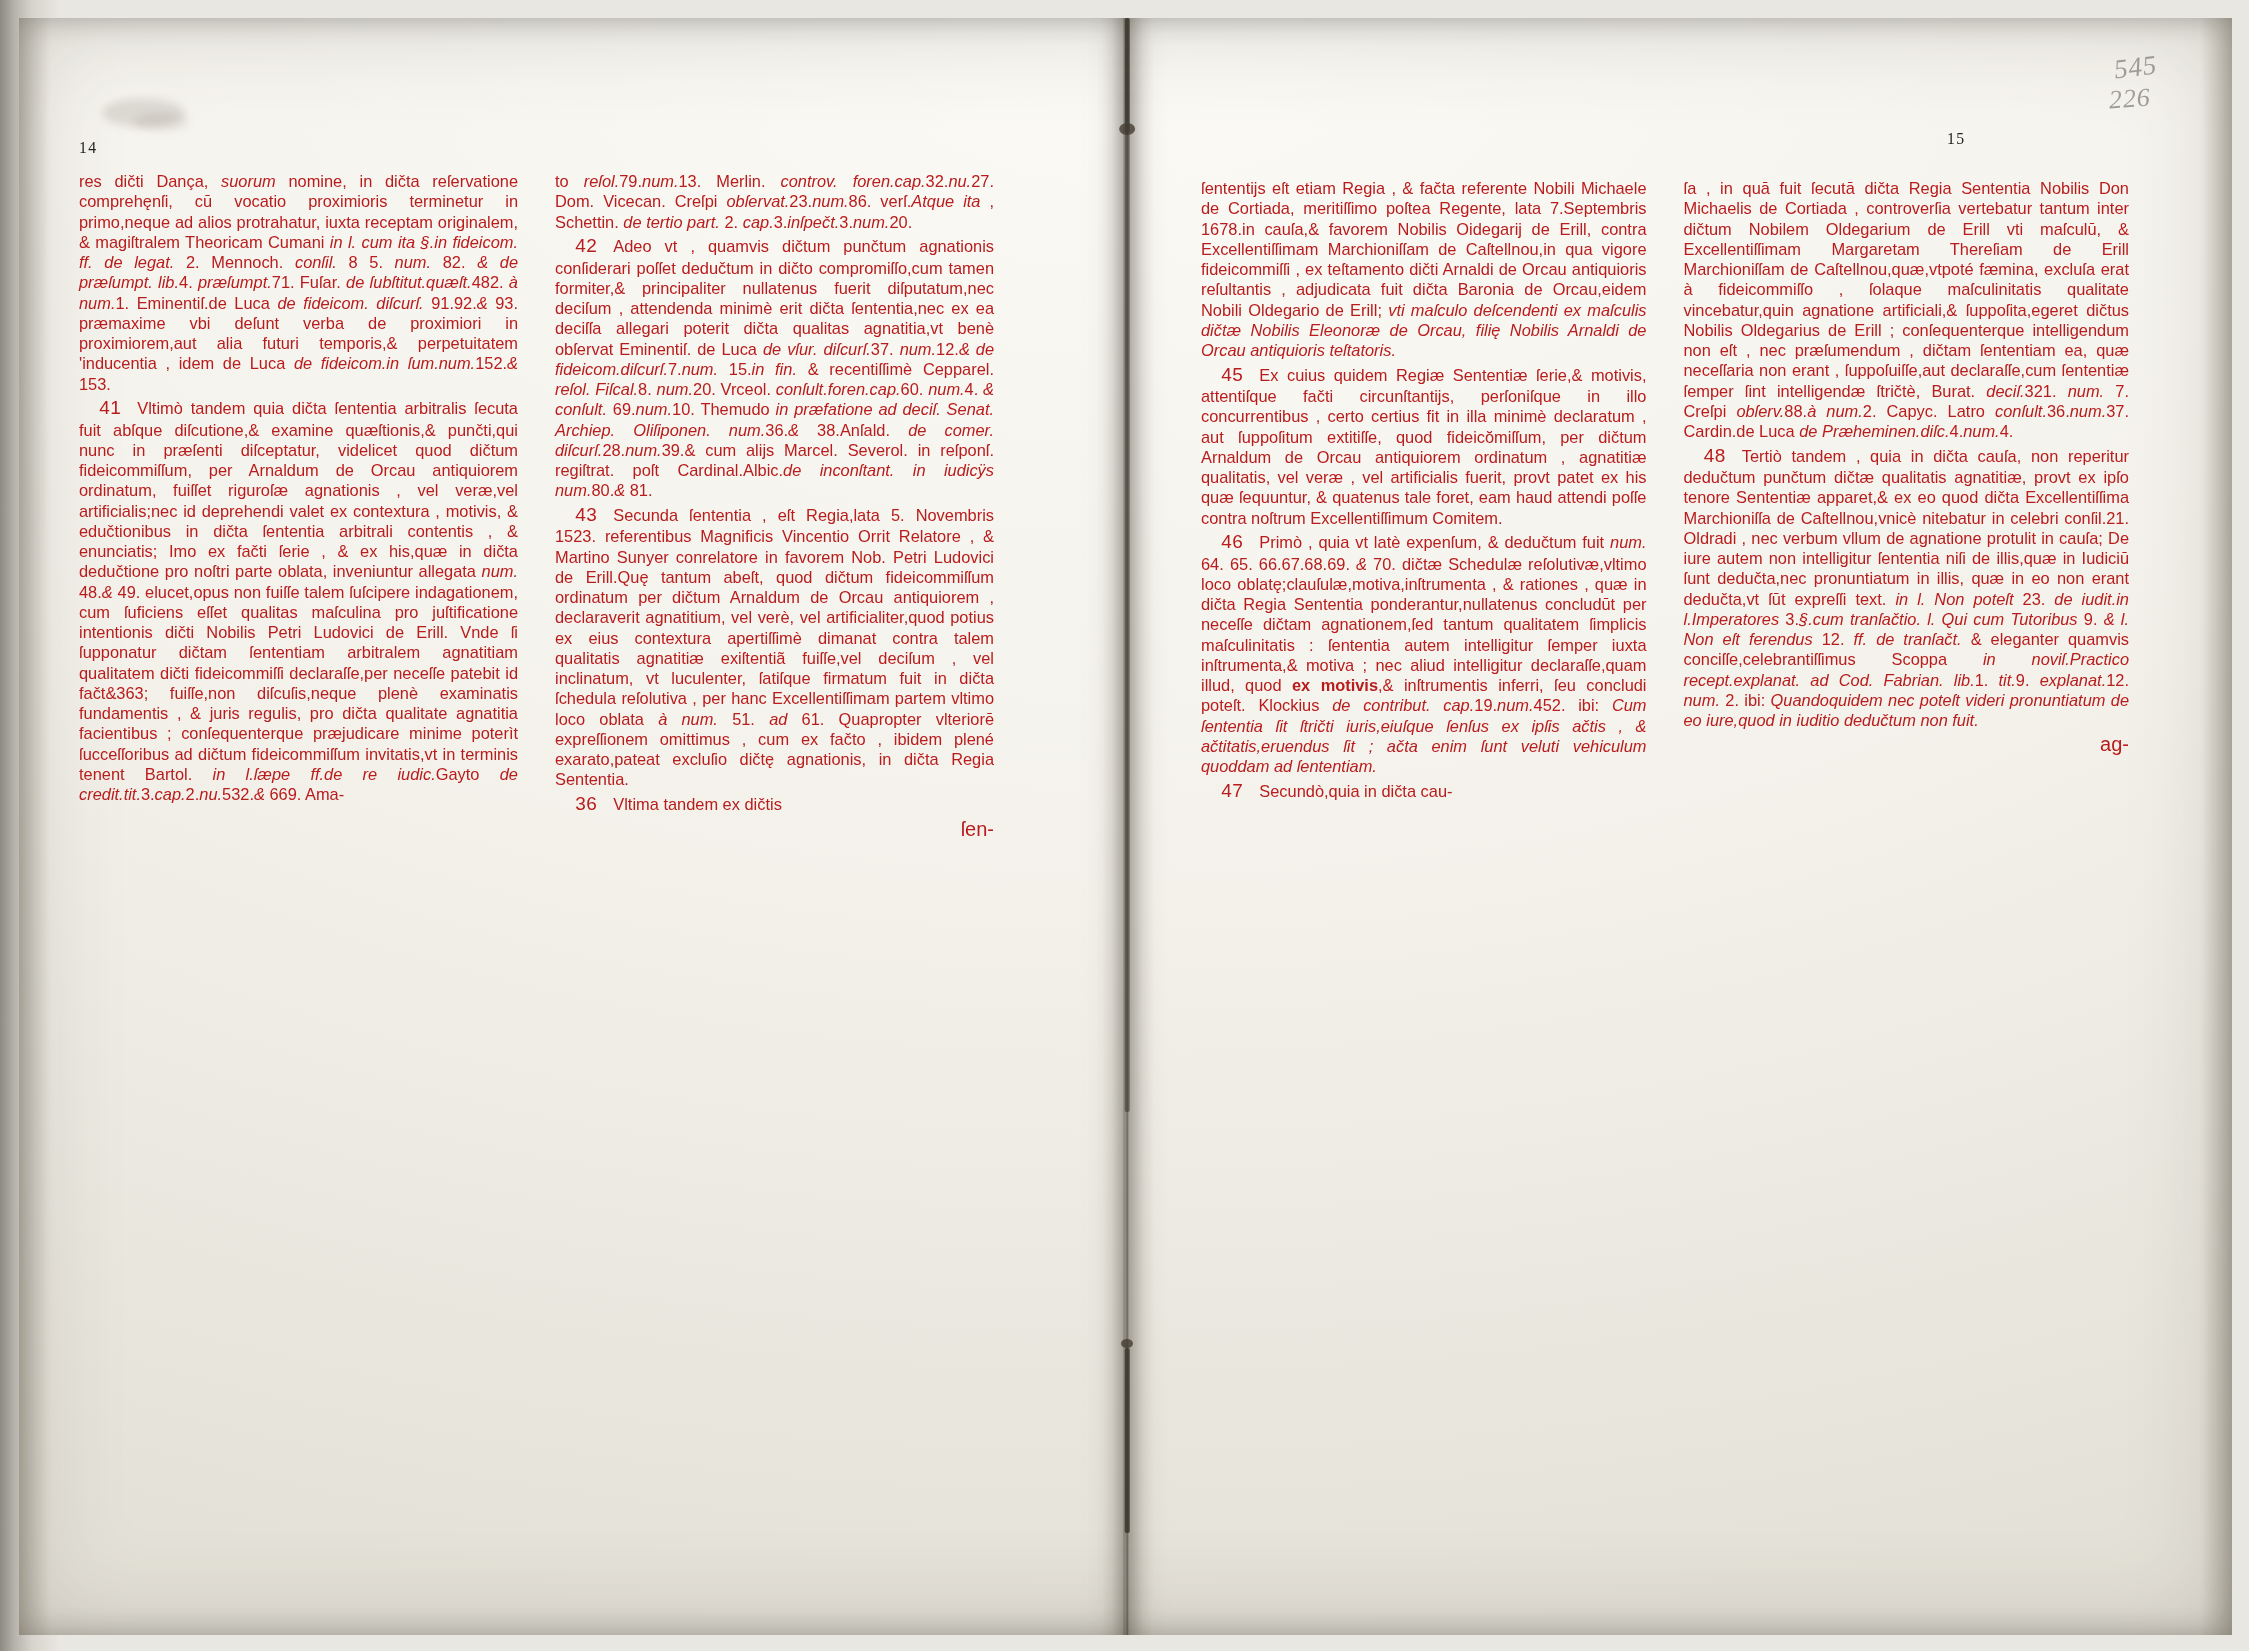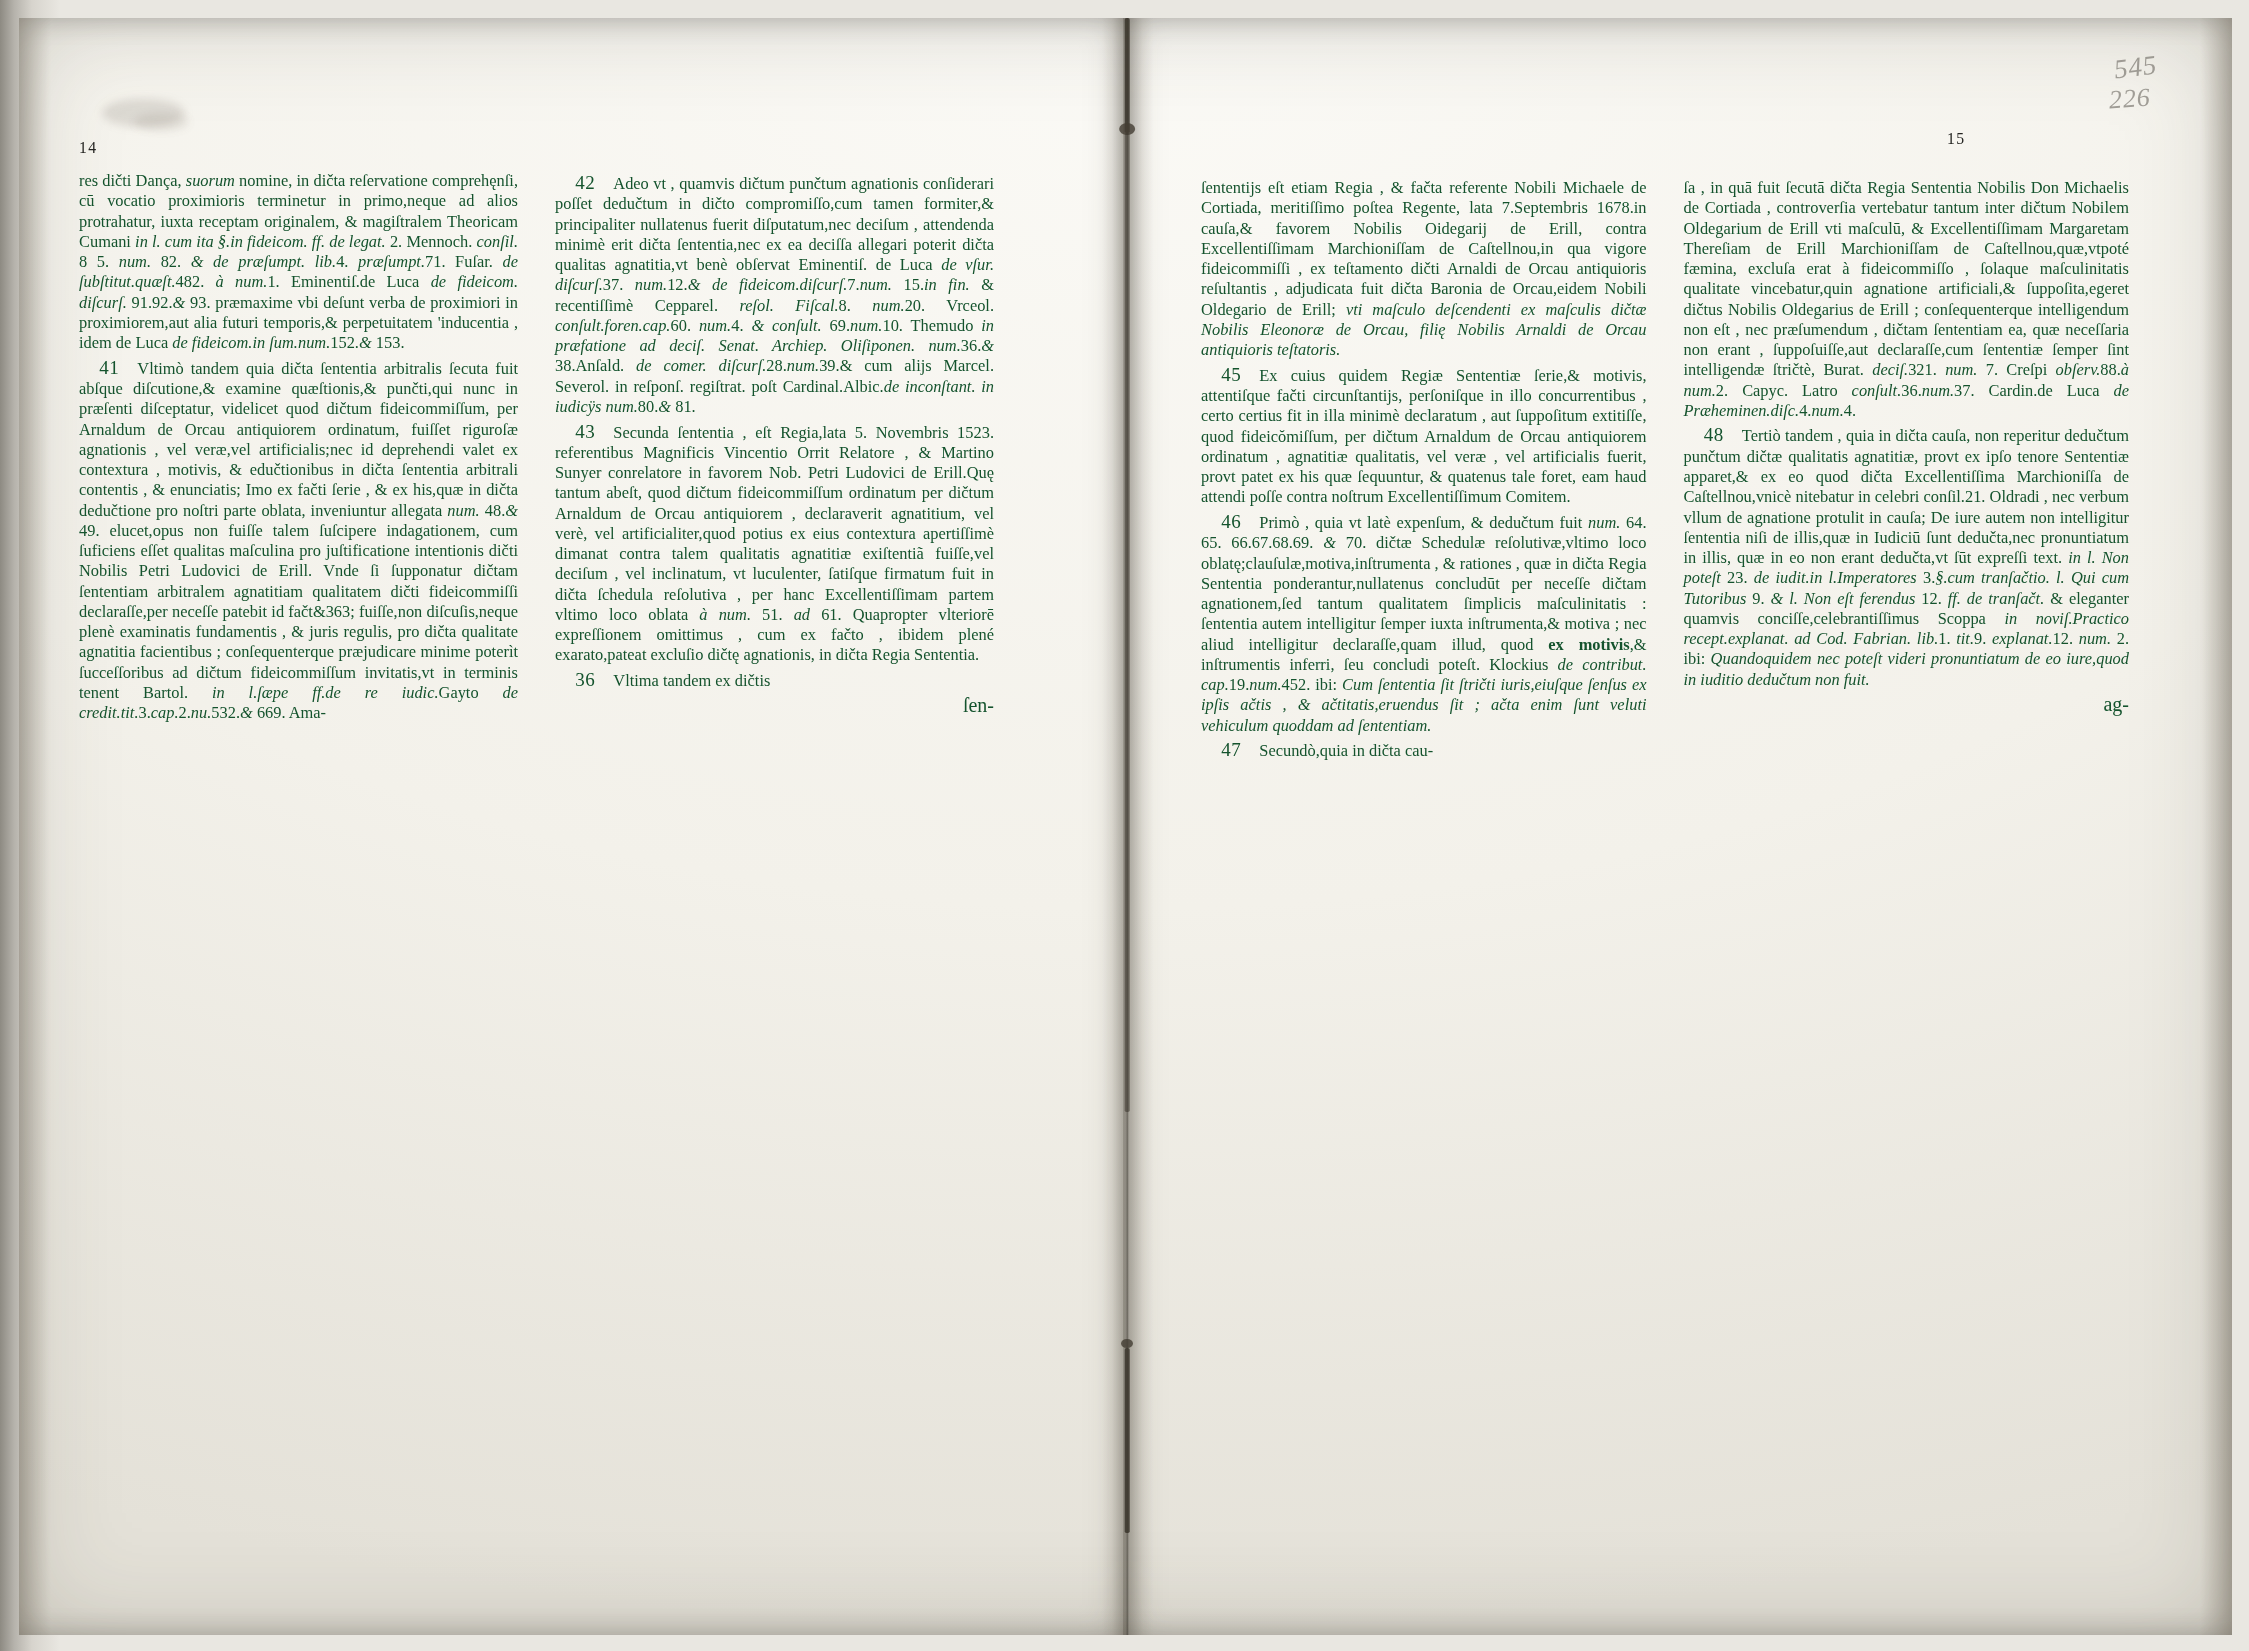--- a/index.html
+++ b/index.html
@@ -78,24 +78,24 @@
   .edge.l{left:0;}
   .edge.r{right:0;background:linear-gradient(270deg,rgba(110,100,84,.35),rgba(110,100,84,0));}
 
   
   .typeblock{position:absolute;display:flex;}
   #left-block{left:79px; top:171px; width:915px; gap:37px;}
   #right-block{left:1201px;top:171px; width:928px; gap:37px;margin-top:7px;}
 
   .col{
     width:439px;
-    font-family:Liberation Serif, serif;
+    font-family:Liberation Sans, sans-serif;
     font-size:16.4px;
     line-height:1.235;
-    color:#14532d;
+    color:#b91c1c;
     text-align:justify;
     text-justify:inter-word;
     -webkit-font-smoothing:none;
     hyphens:manual;
   }
   #right-block .col{width:446px;}
 
   
   .folio{
     position:absolute;
@@ -181,20 +181,21 @@
 
   <div class="pencil" id="pencil-1">545</div>
   <div class="pencil" id="pencil-2">226</div>
 
   <div class="typeblock" id="left-block">
     <div class="col" id="col-1">
         <div class="para">res dičti Dança, <i>suorum</i> nomine, in dičta reſervatione comprehęnſi, cū vocatio proximioris terminetur in primo,neque ad alios protrahatur, iuxta receptam originalem, &amp; magiſtralem Theoricam Cumani <i>in l. cum ita §.in fideicom. ff. de legat.</i> 2. Mennoch. <i>conſil.</i> 8 5. <i>num.</i> 82. <i>&amp; de præſumpt. lib.</i>4. <i>præſumpt.</i>71. Fuſar. <i>de ſubſtitut.quæſt.</i>482. <i>à num.</i>1. Eminentiſ.de Luca <i>de fideicom. diſcurſ.</i> 91.92.<i>&amp;</i> 93. præmaxime vbi deſunt verba de proximiori in proximiorem,aut alia futuri temporis,&amp; perpetuitatem 'inducentia , idem de Luca <i>de fideicom.in ſum.num.</i>152.<i>&amp;</i> 153.</div>
         <div class="para indent"><span class="secnum">41</span>Vltimò tandem quia dičta ſententia arbitralis ſecuta fuit abſque diſcutione,&amp; examine quæſtionis,&amp; punčti,qui nunc in præſenti diſceptatur, videlicet quod dičtum fideicommiſſum, per Arnaldum de Orcau antiquiorem ordinatum, fuiſſet riguroſæ agnationis , vel veræ,vel artificialis;nec id deprehendi valet ex contextura , motivis, &amp; edučtionibus in dičta ſententia arbitrali contentis , &amp; enunciatis; Imo ex fačti ſerie , &amp; ex his,quæ in dičta dedučtione pro noſtri parte oblata, inveniuntur allegata <i>num.</i> 48.<i>&amp;</i> 49. elucet,opus non fuiſſe talem ſuſcipere indagationem, cum ſuficiens eſſet qualitas maſculina pro juſtificatione intentionis dičti Nobilis Petri Ludovici de Erill. Vnde ſi ſupponatur dičtam ſententiam arbitralem agnatitiam qualitatem dičti fideicommiſſi declaraſſe,per neceſſe patebit id fačt&amp;363; fuiſſe,non diſcuſis,neque plenè examinatis fundamentis , &amp; juris regulis, pro dičta qualitate agnatitia facientibus ; conſequenterque præjudicare minime poterìt ſucceſſoribus ad dičtum fideicommiſſum invitatis,vt in terminis tenent Bartol. <i>in l.ſæpe ff.de re iudic.</i>Gayto <i>de credit.tit.</i>3.<i>cap.</i>2.<i>nu.</i>532.<i>&amp;</i> 669. Ama-</div>
       </div>
     <div class="col" id="col-2">
+        <div class="para">to <i>reſol.</i>79.<i>num.</i>13. Merlin. <i>controv. foren.cap.</i>32.<i>nu.</i>27. Dom. Vicecan. Creſpi <i>obſervat.</i>23.<i>num.</i>86. verſ.<i>Atque ita</i> , Schettin. <i>de tertio part.</i> 2. <i>cap.</i>3.<i>inſpečt.</i>3.<i>num.</i>20.</div>
         <div class="para indent"><span class="secnum">42</span>Adeo vt , quamvis dičtum punčtum agnationis conſiderari poſſet dedučtum in dičto compromiſſo,cum tamen formiter,&amp; principaliter nullatenus fuerit diſputatum,nec deciſum , attendenda minimè erit dičta ſententia,nec ex ea deciſſa allegari poterit dičta qualitas agnatitia,vt benè obſervat Eminentiſ. de Luca <i>de vſur. diſcurſ.</i>37. <i>num.</i>12.<i>&amp; de fideicom.diſcurſ.</i>7.<i>num.</i> 15.<i>in fin.</i> &amp; recentiſſimè Cepparel. <i>reſol. Fiſcal.</i>8. <i>num.</i>20. Vrceol. <i>conſult.foren.cap.</i>60. <i>num.</i>4. <i>&amp; conſult.</i> 69.<i>num.</i>10. Themudo <i>in præfatione ad deciſ. Senat. Archiep. Oliſiponen. num.</i>36.<i>&amp;</i> 38.Anſald. <i>de comer. diſcurſ.</i>28.<i>num.</i>39.&amp; cum alijs Marcel. Severol. in reſponſ. regiſtrat. poſt Cardinal.Albic.<i>de inconſtant. in iudicÿs num.</i>80.<i>&amp;</i> 81.</div>
         <div class="para indent"><span class="secnum">43</span>Secunda ſententia , eſt Regia,lata 5. Novembris 1523. referentibus Magnificis Vincentio Orrit Relatore , &amp; Martino Sunyer conrelatore in favorem Nob. Petri Ludovici de Erill.Quę tantum abeſt, quod dičtum fideicommiſſum ordinatum per dičtum Arnaldum de Orcau antiquiorem , declaraverit agnatitium, vel verè, vel artificialiter,quod potius ex eius contextura apertiſſimè dimanat contra talem qualitatis agnatitiæ exiſtentiã fuiſſe,vel deciſum , vel inclinatum, vt luculenter, ſatiſque firmatum fuit in dičta ſchedula reſolutiva , per hanc Excellentiſſimam partem vltimo loco oblata <i>à num.</i> 51. <i>ad</i> 61. Quapropter vlteriorē expreſſionem omittimus , cum ex fačto , ibidem plené exarato,pateat excluſio dičtę agnationis, in dičta Regia Sententia.</div>
         <div class="para indent"><span class="secnum">36</span>Vltima tandem ex dičtis</div>
         <span class="catch">ſen-</span>
       </div>
   </div>
 
   <div class="typeblock" id="right-block">
     <div class="col" id="col-3">
         <div class="para">ſententijs eſt etiam Regia , &amp; fačta referente Nobili Michaele de Cortiada, meritiſſimo poſtea Regente, lata 7.Septembris 1678.in cauſa,&amp; favorem Nobilis Oidegarij de Erill, contra Excellentiſſimam Marchioniſſam de Caſtellnou,in qua vigore fideicommiſſi , ex teſtamento dičti Arnaldi de Orcau antiquioris reſultantis , adjudicata fuit dičta Baronia de Orcau,eidem Nobili Oldegario de Erill; <i>vti maſculo deſcendenti ex maſculis dičtæ Nobilis Eleonoræ de Orcau, filię Nobilis Arnaldi de Orcau antiquioris teſtatoris.</i></div>

